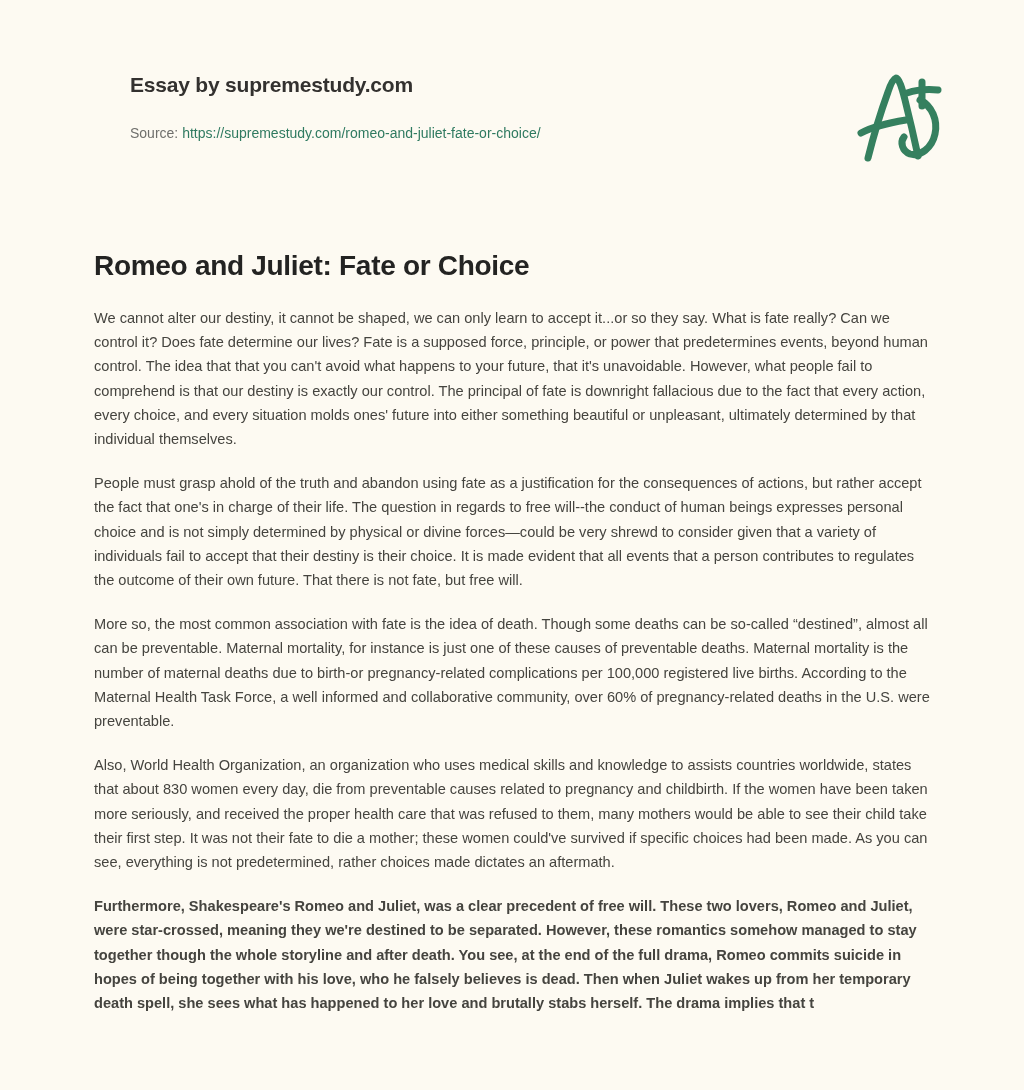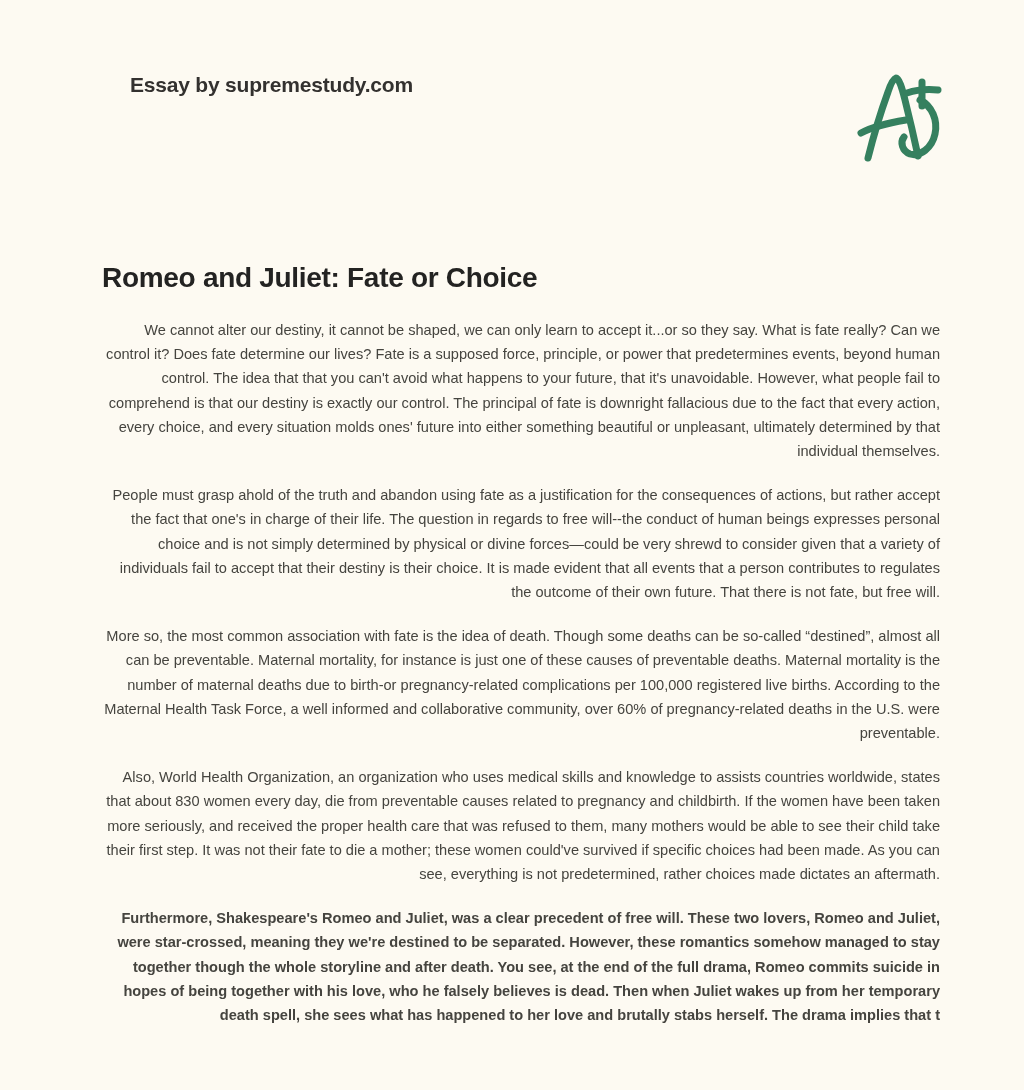--- a/index.html
+++ b/index.html
@@ -73,61 +73,64 @@
   }
   .logo svg {
     display: block;
     width: 110px;
     height: 110px;
   }
 
   
   .article {
     position: absolute;
-    left: 102px;
+    left: 94px;
     top: 248px;
     width: 838px;
-    margin-top: 12px;
   }
 
   .article-title {
     margin: 0;
     font-size: 28px;
     font-weight: bold;
     letter-spacing: -0.3px;
     line-height: 36px;
     color: #232322;
   }
 
   .body-copy {
     margin-top: 22px;
   }
 
   .body-copy p {
     margin: 0 0 20px 0;
     font-size: 14.6px;
     line-height: 24.2px;
     color: #45443f;
-    text-align: right;
+    text-align: left;
   }
 
   .body-copy p:last-child {
     margin-bottom: 0;
     font-weight: bold;
   }
 </style>
 </head>
 <body>
 
 <div class="page">
 
   <div class="header">
 
     <div class="byline">Essay by supremestudy.com</div>
 
+    <div class="source-line">
+      <span class="source-label">Source:</span>
+      <a class="source-url" href="#">https://supremestudy.com/romeo-and-juliet-fate-or-choice/</a>
+    </div>
 
     <div class="logo">
       <svg viewBox="0 0 110 110" xmlns="http://www.w3.org/2000/svg" fill="none" stroke="#35805f" stroke-width="7" stroke-linecap="round" stroke-linejoin="round">
 
         <path d="M20 96 C24 80, 32 52, 40 30 C42 24, 45 17, 48 16 C51 16, 54 26, 57 38 C62 58, 67 80, 70 94"></path>
 
         <path d="M13 71 C22 66, 40 61, 58 58"></path>
 
         <path d="M72 38 C84 44, 90 58, 87 72 C84 86, 72 95, 62 92 C54 89, 52 80, 56 75"></path>
 

